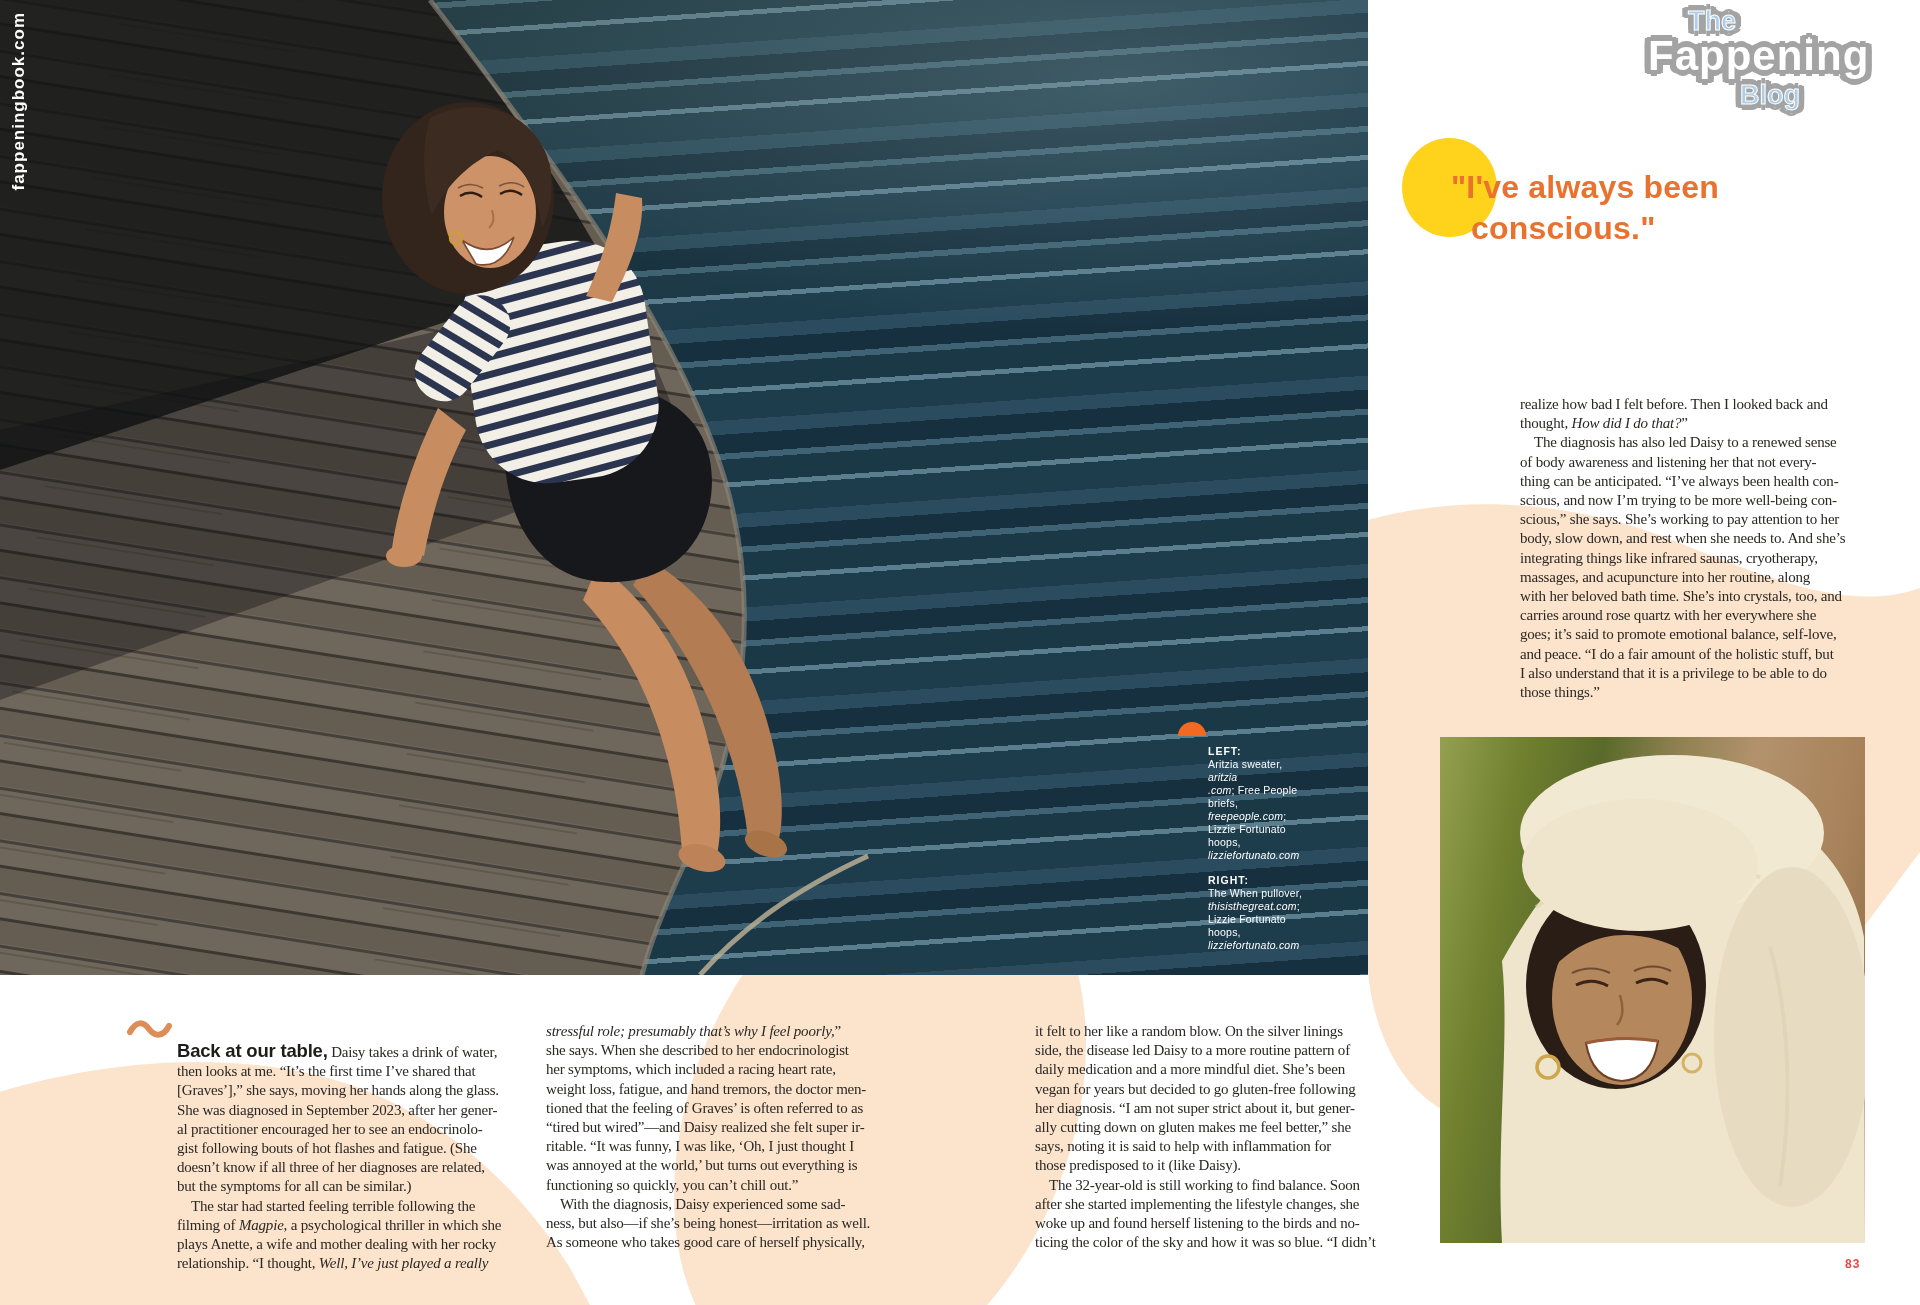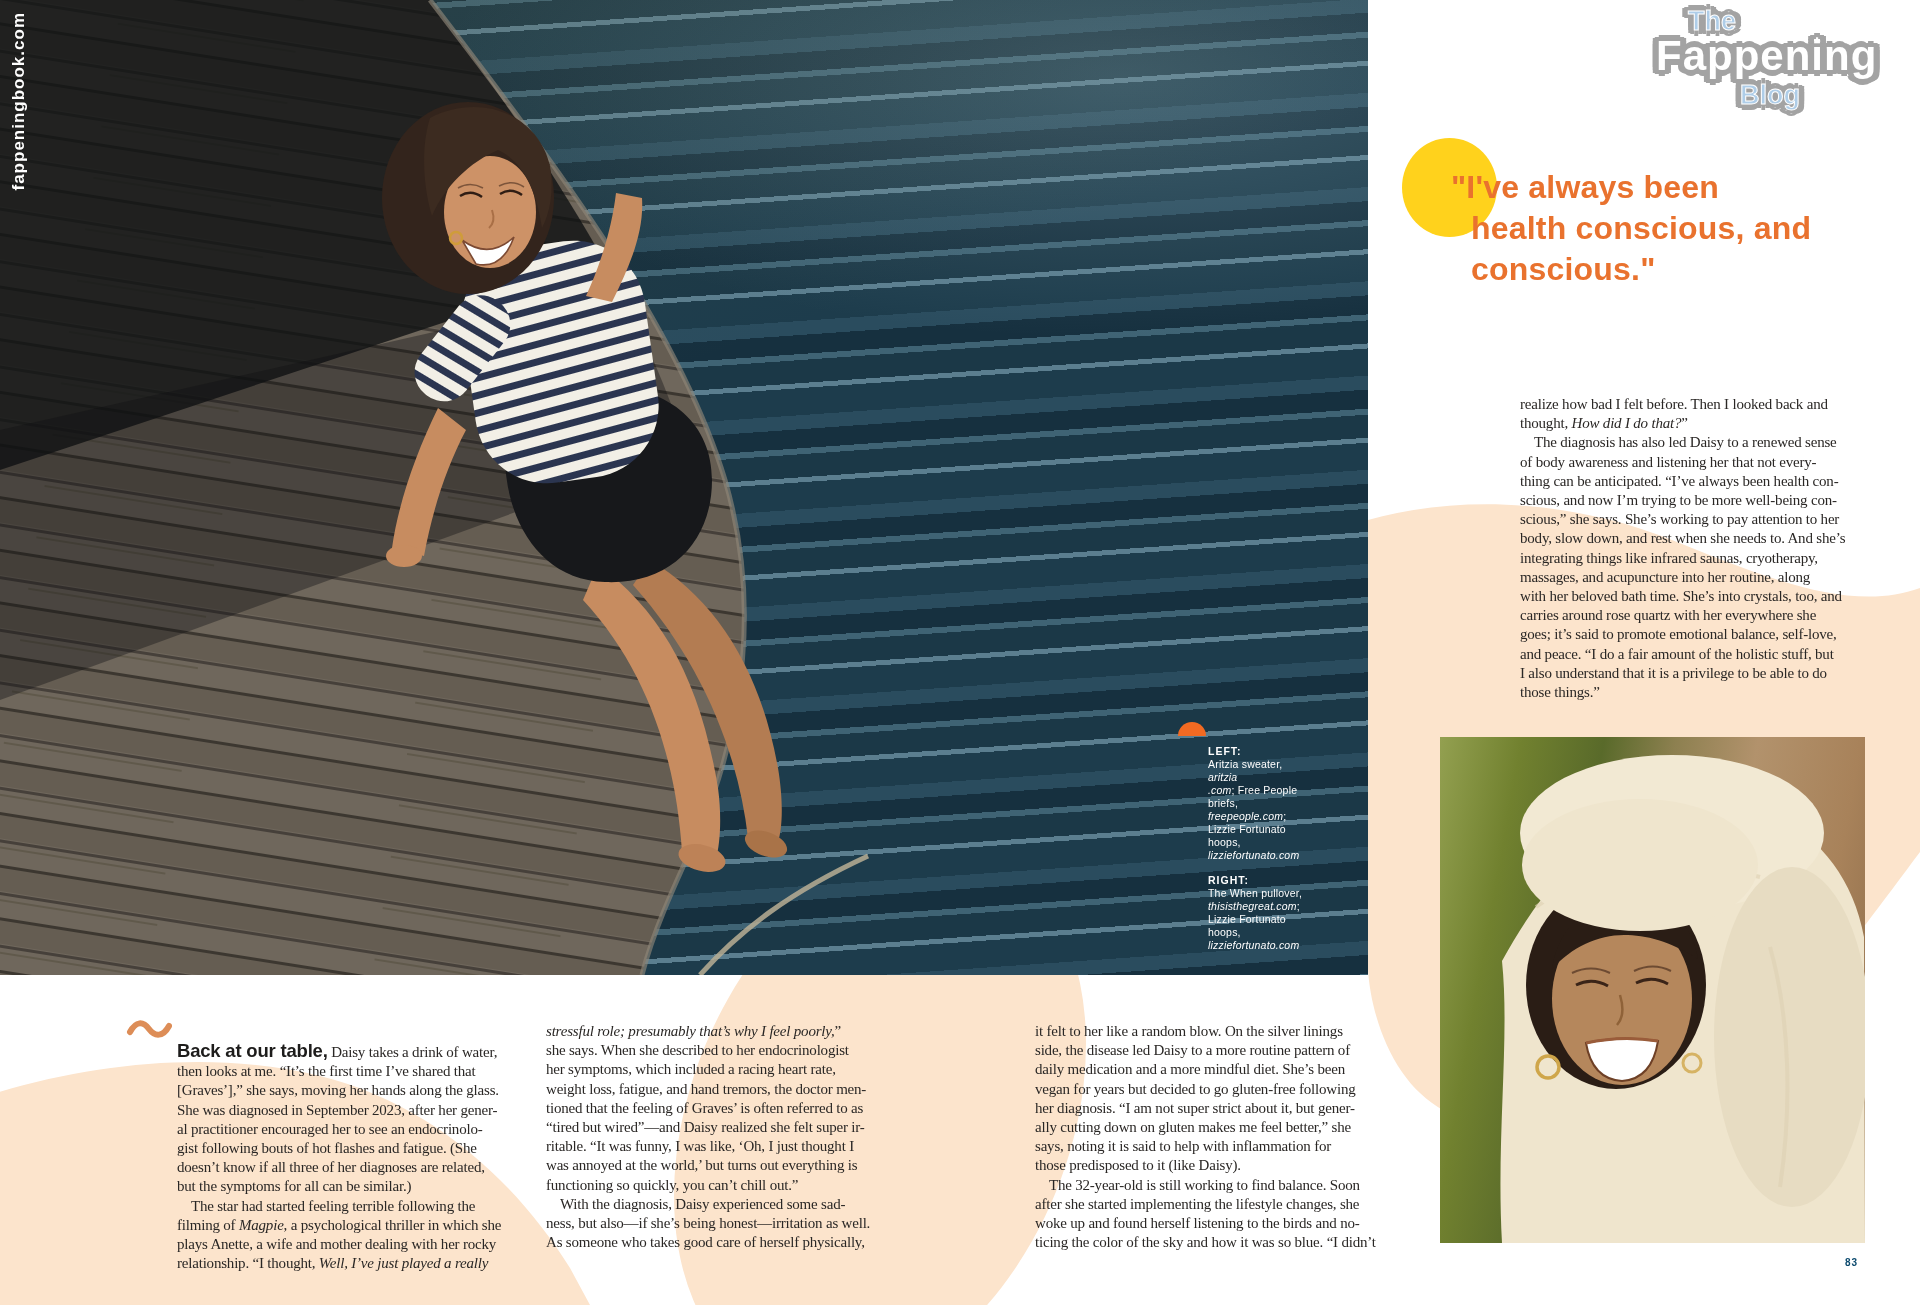--- a/index.html
+++ b/index.html
@@ -30,21 +30,21 @@
   .credits .grp{margin-bottom:12px;margin-left:30px;}
 
   
   .logo{position:absolute;left:1648px;top:4px;width:230px;height:118px;z-index:5;font-weight:bold;}
   .logo .blob{text-shadow:
      -6px 0 0 #a3a3a3, 6px 0 0 #a3a3a3, 0 -6px 0 #a3a3a3, 0 6px 0 #a3a3a3,
      -4px -4px 0 #a3a3a3, 4px -4px 0 #a3a3a3, -4px 4px 0 #a3a3a3, 4px 4px 0 #a3a3a3,
      -6px 3px 0 #a3a3a3, 6px 3px 0 #a3a3a3, -6px -3px 0 #a3a3a3, 6px -3px 0 #a3a3a3;}
   .logo .the{position:absolute;left:40px;top:2px;font-size:27px;color:var(--logo-blue,#aecde8);
     -webkit-text-stroke:1px #ffffff;}
-  .logo .fapp{position:absolute;left:8px;top:28px;font-size:42px;color:#ffffff;letter-spacing:1px;}
+  .logo .fapp{position:absolute;left:0;top:28px;font-size:42px;color:#ffffff;letter-spacing:1px;}
   .logo .blog{position:absolute;left:92px;top:76px;font-size:27px;color:var(--logo-blue,#aecde8);
     -webkit-text-stroke:1px #ffffff;}
 
   
   .yellow-circle{position:absolute;left:1402px;top:138px;width:95px;height:99px;border-radius:50%;
     background:var(--yellow,#ffd21c);z-index:3;}
   .quote{position:absolute;left:1451px;top:167px;width:430px;z-index:4;
     color:var(--orange,#e9722e);font-weight:bold;font-size:32px;line-height:41px;letter-spacing:.2px;}
   .quote .tl{white-space:pre;padding-left:20px;}
   .quote .tl:first-child{padding-left:0;}
@@ -56,21 +56,21 @@
   .col{position:absolute;top:1022px;width:350px;z-index:4;}
   .col1{left:177px;margin-top:19px;} .col2{left:546px;} .col3{left:1035px;}
   b.lead{font-family:"Liberation Sans",sans-serif;font-weight:bold;font-size:18.5px;
     letter-spacing:-.2px;color:#1d1c1b;}
   .squiggle{position:absolute;left:126px;top:1016px;z-index:4;}
 
   
   .photo-right{position:absolute;left:1440px;top:737px;width:425px;height:506px;z-index:3;overflow:hidden;
     background:linear-gradient(100deg,#93a050 0%,#71812f 16%,#596a2a 32%,#8d8050 46%,#b2926c 62%,#a8825a 82%,#8a6a48 100%);}
 
-  .page-num{position:absolute;left:1845px;top:1257px;z-index:4;font-size:10px;font-weight:bold;color:#0c4a6e;letter-spacing:1px;}
+  .page-num{position:absolute;left:1845px;top:1257px;z-index:4;font-size:12px;font-weight:bold;color:#ef4444;letter-spacing:1px;}
 </style>
 </head>
 <body>
 
 <div class="page">
 
   <svg class="blobs" viewBox="0 0 1920 1305" aria-hidden="true">
     <path fill="#fce4cc" d="M1368,520 C1460,494 1572,500 1672,540 C1762,576 1850,614 1920,588
       L1920,852 C1902,876 1882,903 1866,924 C1790,1008 1640,1095 1520,1122
       C1472,1132 1428,1110 1402,1072 C1380,1040 1370,1000 1368,970 Z"></path>
@@ -161,21 +161,20 @@
 
   <div class="logo">
     <span class="the blob">The</span>
     <span class="fapp blob">Fappening</span>
     <span class="blog blob">Blog</span>
   </div>
 
   <div class="yellow-circle"></div>
   <div class="quote">
       <div class="tl">"I've always been</div>
-      <div class="tl">health conscious, and</div>
       <div class="tl">conscious."</div>
     </div>
 
   <div class="right-col serif">
       <div class="tl">realize how bad I felt before. Then I looked back and</div>
       <div class="tl">thought, <i>How did I do that?</i>”</div>
       <div class="tl">    The diagnosis has also led Daisy to a renewed sense</div>
       <div class="tl">of body awareness and listening her that not every-</div>
       <div class="tl">thing can be anticipated. “I’ve always been health con-</div>
       <div class="tl">scious, and now I’m trying to be more well-being con-</div>

